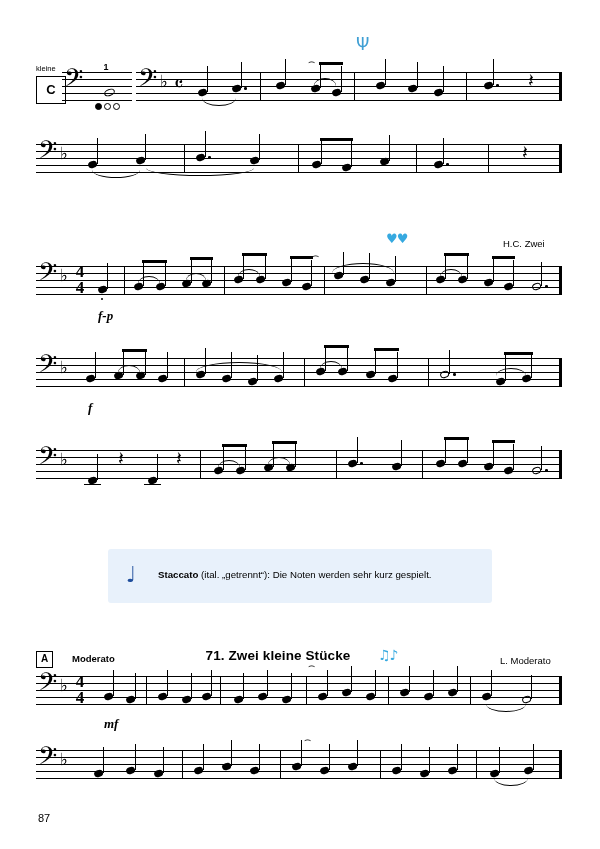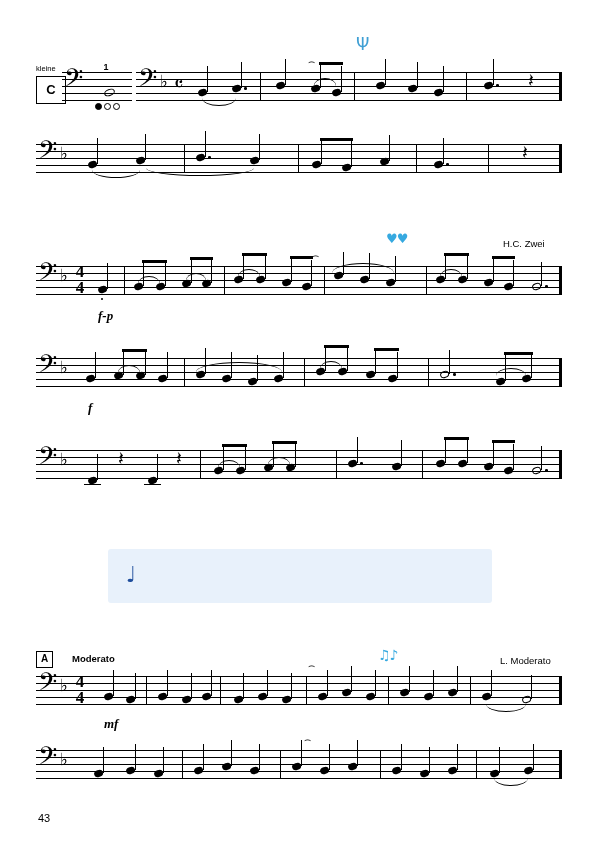--- a/index.html
+++ b/index.html
@@ -606,22 +606,26 @@
     <div class="nh" style="left:468px; top:17px;"></div>
     <div class="stem" style="left:477px; top:-6px; height:26px;"></div>
     <div class="beam" style="left:456px; top:-10px; width:23px;"></div>
     <div class="nh open" style="left:496px; top:17px;"></div>
     <div class="stem" style="left:505px; top:-4px; height:24px;"></div>
     <div class="flagdot" style="left:509px; top:19px;"></div>
   </div>
 
   <div class="infobox">
     <div class="note-icon">♩</div>
-  </div>
-
+    <div class="text">
+      <b>Staccato</b><span> (ital. „getrennt“): Die Noten werden sehr kurz gespielt.</span>
+    </div>
+  </div>
+
+  <div class="piece-title" style="left:178px; top:648px; width:200px;">71. Zwei kleine Stücke</div>
   <div class="icon-notes" style="left:378px; top:648px;">♫♪</div>
   <div class="composer" style="left:500px; top:655px;">L. Moderato</div>
   <div class="tempo" style="left:72px; top:653px;">Moderato</div>
   <div class="rehearsal" style="left:36px; top:651px;">A</div>
 
   <div class="system" style="left:36px; top:676px; width:526px; height:28px;">
     <div class="staff-lines">
       <div class="sline" style="top:0px;"></div>
       <div class="sline" style="top:7px;"></div>
       <div class="sline" style="top:14px;"></div>
@@ -729,14 +733,14 @@
 
     <div class="nh" style="left:454px; top:20px;"></div>
     <div class="stem" style="left:463px; top:-3px; height:26px;"></div>
     <div class="nh" style="left:488px; top:17px;"></div>
     <div class="stem" style="left:497px; top:-6px; height:26px;"></div>
     <div class="tie" style="left:458px; top:28px; width:34px;"></div>
 
     <div class="fermata" style="left:268px; top:-16px;">⌢</div>
   </div>
 
-  <div class="page-number">43</div>
+  <div class="page-number">87</div>
 </div>
 
 </body></html>

